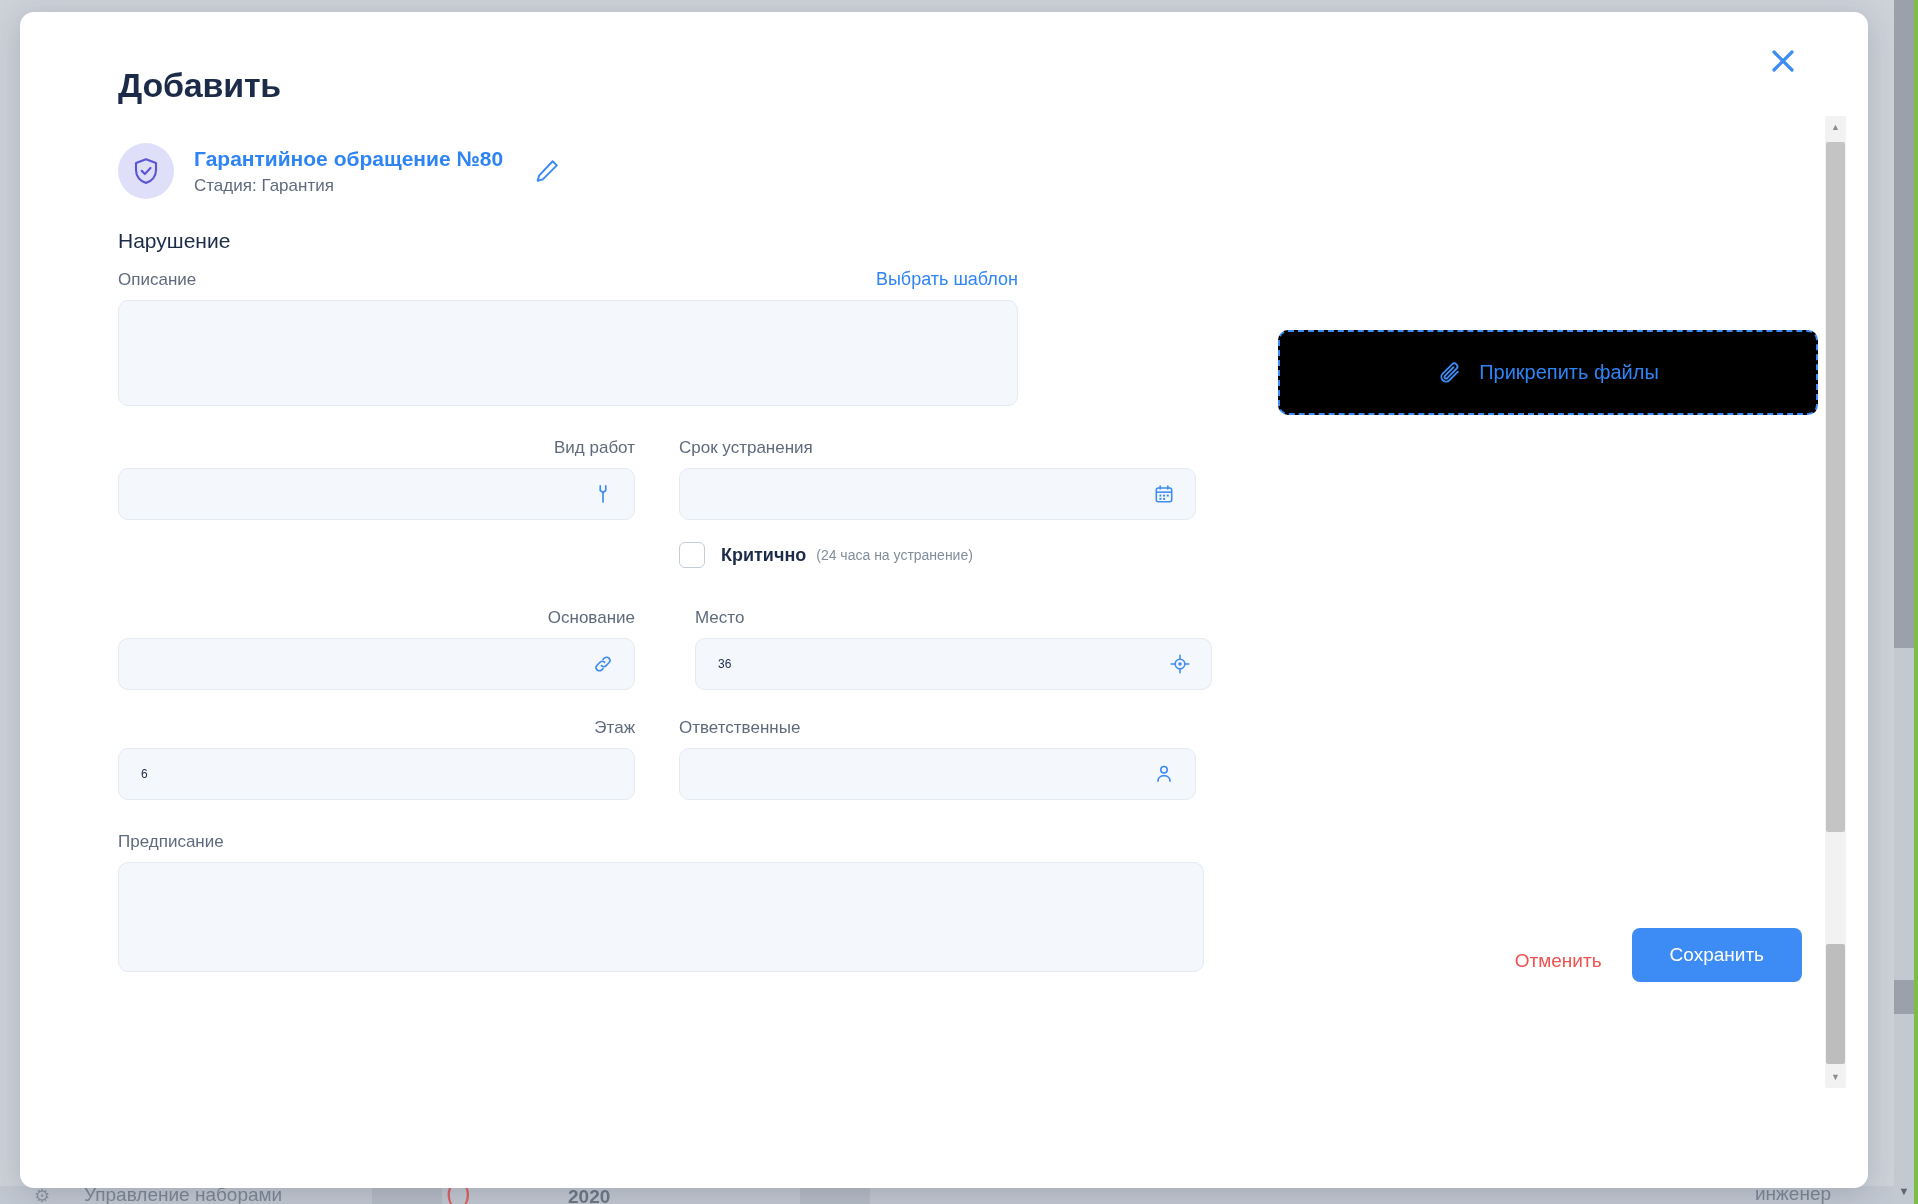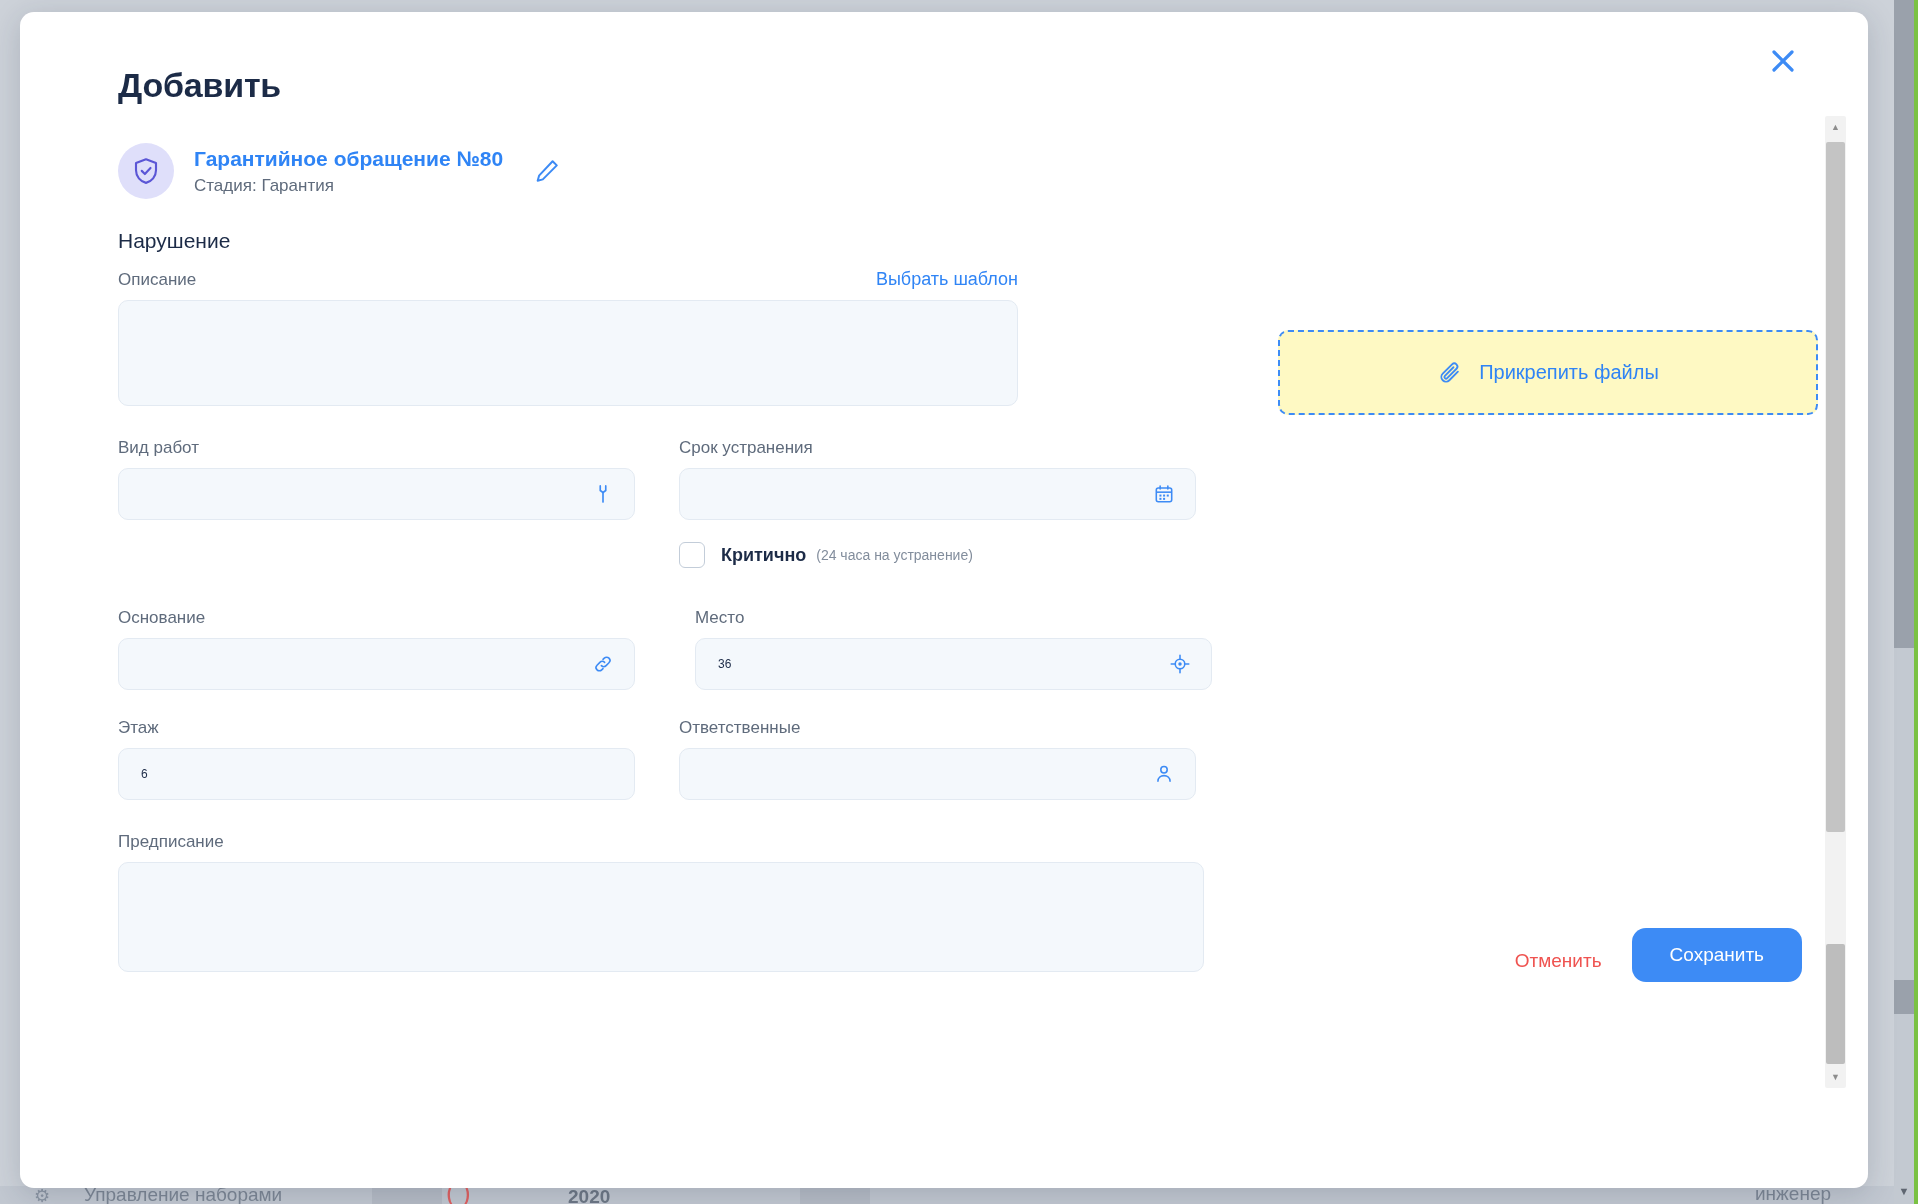--- a/index.html
+++ b/index.html
@@ -219,30 +219,30 @@
   
   #attach-zone {
     position: absolute;
     left: 1258px; top: 318px;
     width: 540px; height: 85px;
     border: 2px dashed #3d8bf5;
     border-radius: 10px;
     display: flex; align-items: center; justify-content: center;
     gap: 16px;
     cursor: pointer;
-    background: #fef9c3;
+    background: #000000;
   }
   #attach-label { font-size: 20px; color: #2f84f5; }
 
   
   .row2 {
     display: flex;
     margin-top: 32px;
   }
-  .col-left { width: 517px; margin-right: 44px; }
+  .col-left { width: 517px; margin-right: 44px; text-align: right; }
   .col-right { width: 517px; }
 
   
   #critical-row {
     display: flex; align-items: center;
     margin-top: 22px;
     margin-left: 561px;
   }
   #critical-box {
     width: 26px; height: 26px;
@@ -272,21 +272,21 @@
   #cancel-button {
     font-size: 19px; color: #ef5350;
     background: none; border: none;
     cursor: pointer;
     font-family: inherit;
     padding: 10px 6px;
   }
   #save-button {
     font-size: 19px; color: #fff;
     background: #3d8bf5;
-    border: none; border-radius: 14px;
+    border: none; border-radius: 8px;
     padding: 16px 38px;
     cursor: pointer;
     font-family: inherit;
   }
 </style>
 </head>
 <body>
 
 <div id="page-backdrop">
   <div class="bg-band" style="left:0;top:1186px;width:1918px;height:18px;"></div>

